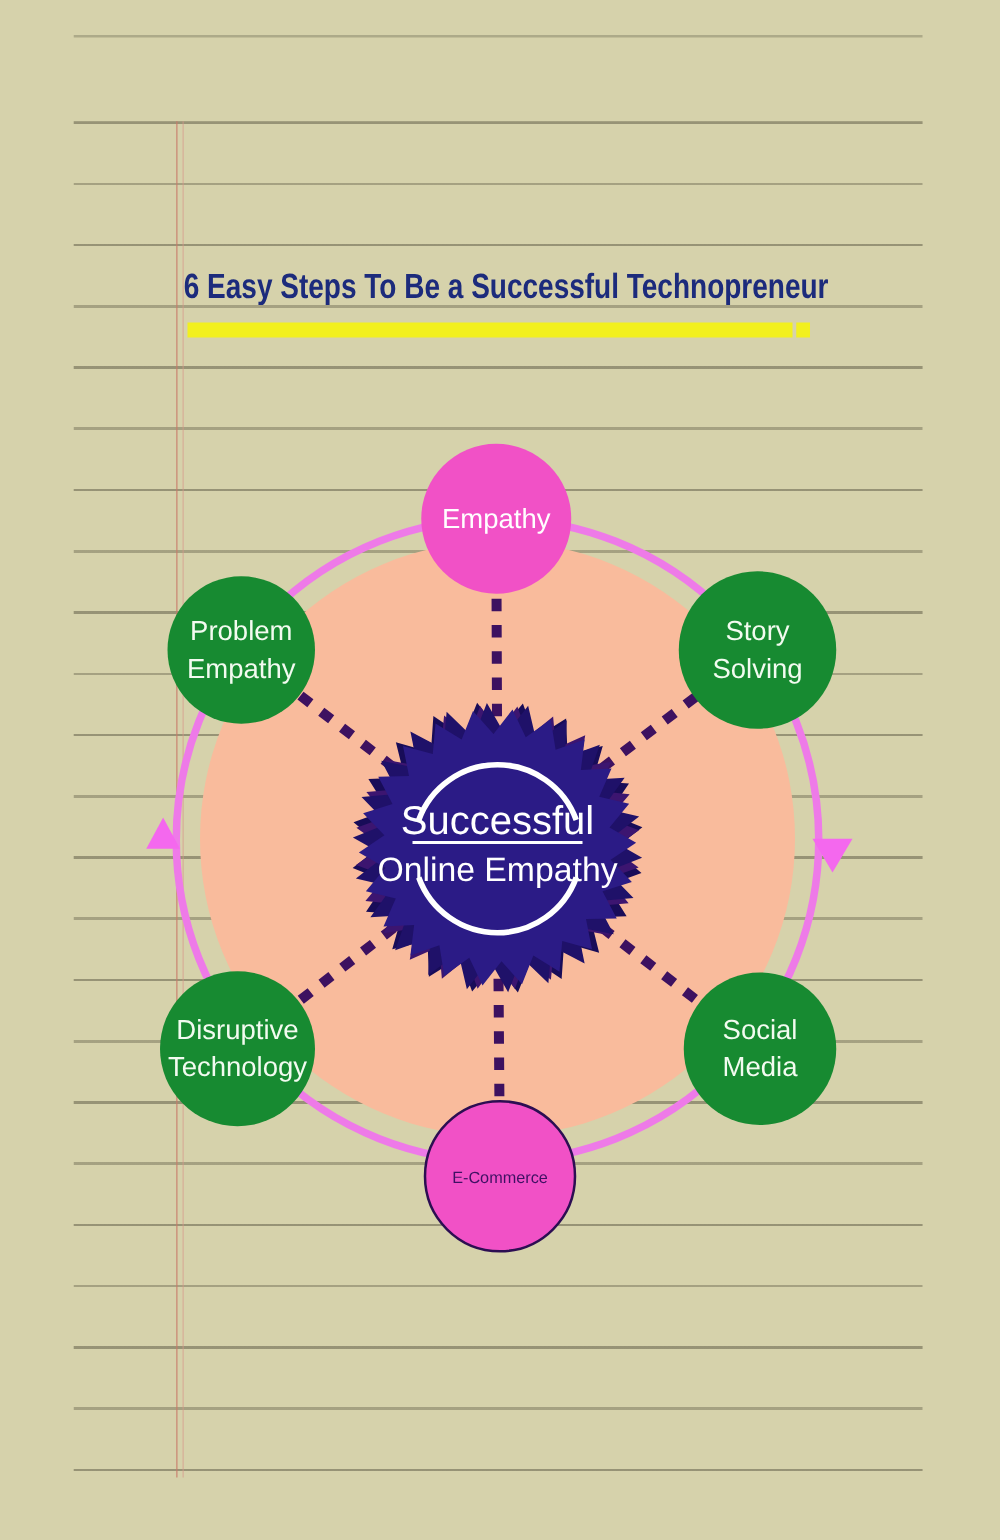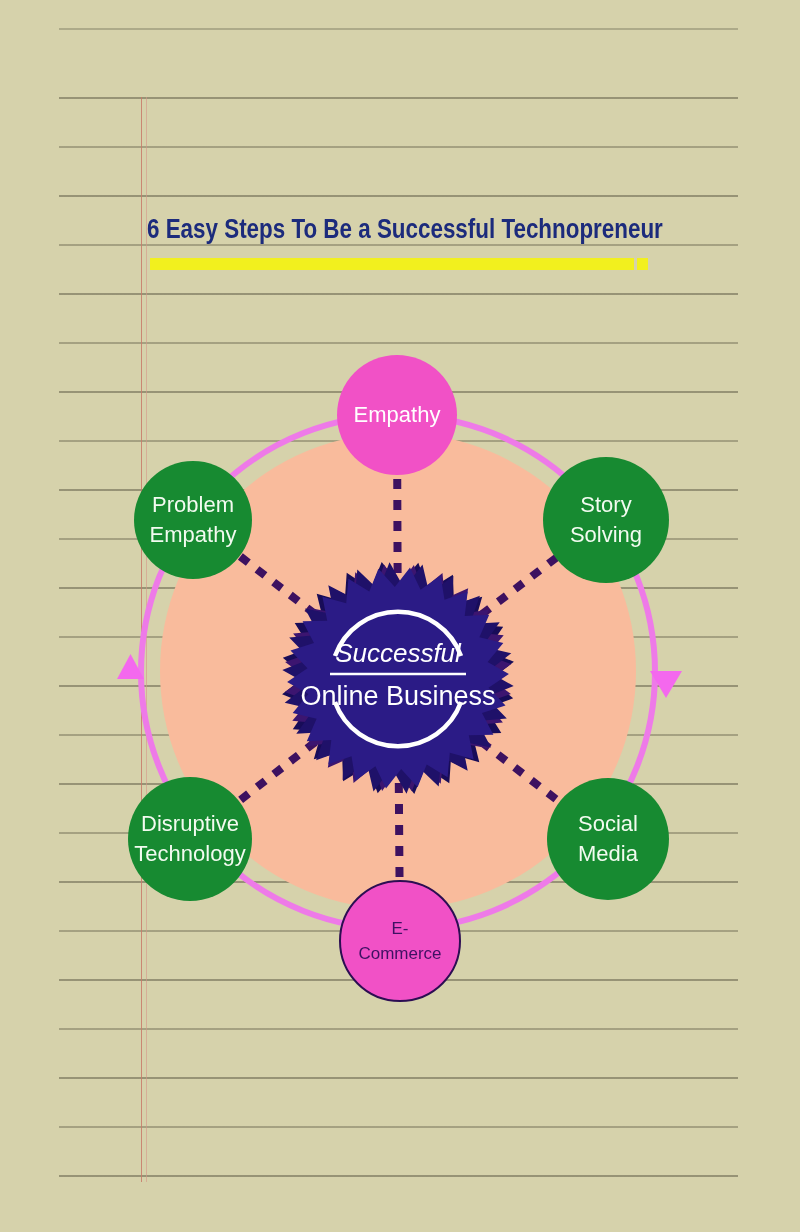--- a/index.html
+++ b/index.html
@@ -49,31 +49,31 @@
     font-size:22px;line-height:30px;
   }
   .node--green{background:var(--green,#178a31);color:var(--node-text-light,#f2fbf0);}
   .node--pink{background:var(--pink,#f151c6);color:#ffffff;}
   .node span{display:inline-block;}
   .node-empathy   {left:337px;top:355px;width:120px;height:120px;}
   .node-story     {left:543px;top:457px;width:126px;height:126px;}
   .node-social    {left:547px;top:778px;width:122px;height:122px;}
   .node-ecommerce {left:339px;top:880px;width:118px;height:118px;
                    border:2px solid var(--ecom-border,#2c0e52);
-                   color:var(--ecom-text,#3f1163);font-size:17px;line-height:25px;}
+                   color:var(--ecom-text,#3f1163);font-size:13px;line-height:25px;}
   .node-ecommerce span{width:92px;}
   .node-disruptive{left:128px;top:777px;width:124px;height:124px;align-items:center;}
   .node-disruptive span{width:128px;}
   .node-problem   {left:134px;top:461px;width:118px;height:118px;}
   
   .hub-text{
     position:absolute;left:278px;width:240px;text-align:center;
     color:var(--center-text,#ffffff);pointer-events:none;
   }
-  .hub-line1{top:638px;font-size:26px;font-style:italic;}
+  .hub-line1{top:638px;font-size:32px;}
   .hub-line2{top:681px;font-size:27px;}
 </style>
 </head>
 <body>
 
 <div class="rule-line-top"></div>
 <div class="rule-lines"></div>
 <div class="margin-line"></div>
 
 <div class="title">6 Easy Steps To Be a Successful Technopreneur</div>
@@ -101,21 +101,21 @@
   <polygon fill="var(--purple)" points="511.2,664.1 490.0,678.8 510.9,693.9 486.7,702.6 502.9,722.5 477.3,724.7 487.8,748.2 462.5,743.6 466.6,769.0 443.3,758.1 440.7,783.7 421.0,767.1 411.9,791.2 397.2,770.0 382.1,790.9 373.4,766.7 353.5,782.9 351.3,757.3 327.8,767.8 332.4,742.5 307.0,746.6 317.9,723.3 292.3,720.7 308.9,701.0 284.8,691.9 306.0,677.2 285.1,662.1 309.3,653.4 293.1,633.5 318.7,631.3 308.2,607.8 333.5,612.4 329.4,587.0 352.7,597.9 355.3,572.3 375.0,588.9 384.1,564.8 398.8,586.0 413.9,565.1 422.6,589.3 442.5,573.1 444.7,598.7 468.2,588.2 463.6,613.5 489.0,609.4 478.1,632.7 503.7,635.3 487.1,655.0"></polygon>
   <polygon fill="var(--navy2)" points="513.7,686.1 486.0,697.0 506.8,718.4 477.1,721.0 491.0,747.4 461.7,741.5 467.7,770.8 441.3,756.9 438.7,786.6 417.3,765.9 406.5,793.7 391.7,767.8 373.5,791.4 366.7,762.4 342.6,779.9 344.2,750.1 316.1,760.2 326.0,732.0 296.3,733.8 313.7,709.6 284.7,702.8 308.2,684.6 282.3,669.9 310.0,659.0 289.2,637.6 318.9,635.0 305.0,608.6 334.3,614.5 328.3,585.2 354.7,599.1 357.3,569.4 378.7,590.1 389.5,562.3 404.3,588.2 422.5,564.6 429.3,593.6 453.4,576.1 451.8,605.9 479.9,595.8 470.0,624.0 499.7,622.2 482.3,646.4 511.3,653.2 487.8,671.4"></polygon>
   <polygon fill="var(--navy1)" points="508.9,674.1 488.5,687.8 505.5,705.5 482.0,712.9 493.4,734.7 468.8,735.2 473.6,759.3 449.8,752.8 447.6,777.3 426.7,764.4 417.6,787.3 401.2,768.9 386.0,788.4 375.4,766.2 355.4,780.5 351.5,756.2 328.3,764.4 331.3,740.0 306.8,741.2 316.6,718.7 292.7,713.0 308.4,694.1 287.1,681.9 307.5,668.2 290.5,650.5 314.0,643.1 302.6,621.3 327.2,620.8 322.4,596.7 346.2,603.2 348.4,578.7 369.3,591.6 378.4,568.7 394.8,587.1 410.0,567.6 420.6,589.8 440.6,575.5 444.5,599.8 467.7,591.6 464.7,616.0 489.2,614.8 479.4,637.3 503.3,643.0 487.6,661.9"></polygon>
 
   <path d="M 335,656 A 67 67 0 0 1 461,656" fill="none" stroke="#ffffff" stroke-width="4.5"></path>
   <path d="M 335,702 A 67 67 0 0 0 461,702" fill="none" stroke="#ffffff" stroke-width="4.5"></path>
   <line x1="330" y1="674" x2="466" y2="674" stroke="#ffffff" stroke-width="2.5"></line>
 </svg>
 
 <div class="hub-text hub-line1">Successful</div>
-<div class="hub-text hub-line2">Online Business</div>
+<div class="hub-text hub-line2">Online Empathy</div>
 
 <div class="node node--pink node-empathy">
   <span>Empathy</span>
 </div>
 <div class="node node--green node-story">
   <span style="width:100px">Story Solving</span>
 </div>
 <div class="node node--green node-social">
   <span style="width:100px">Social Media</span>
 </div>

